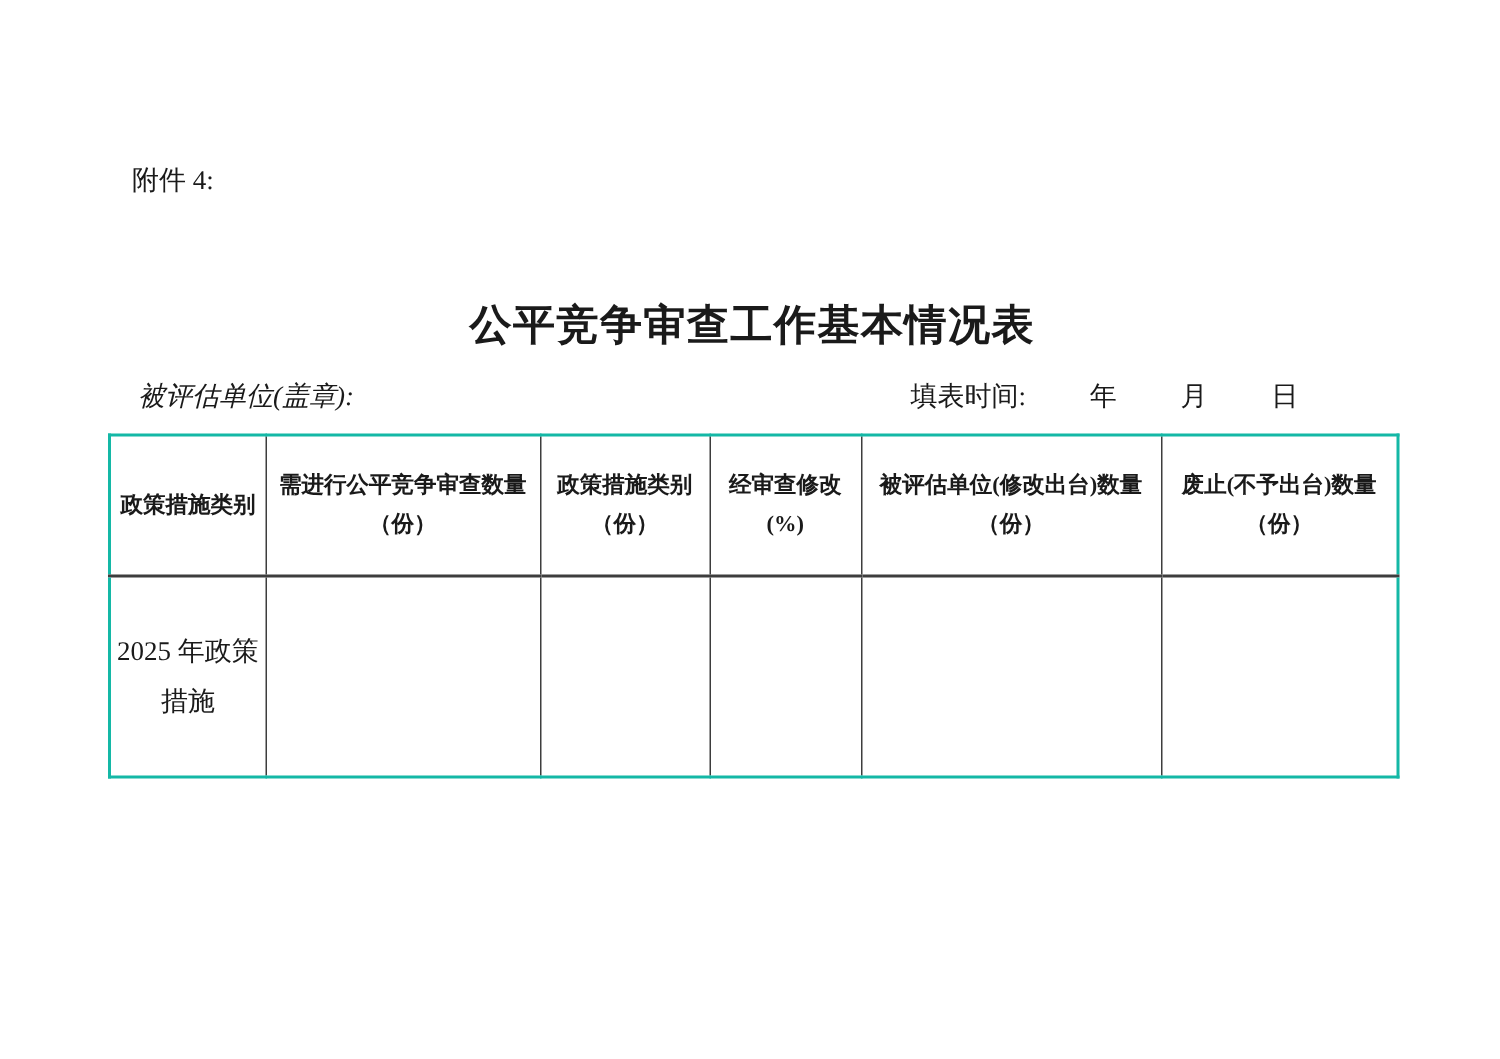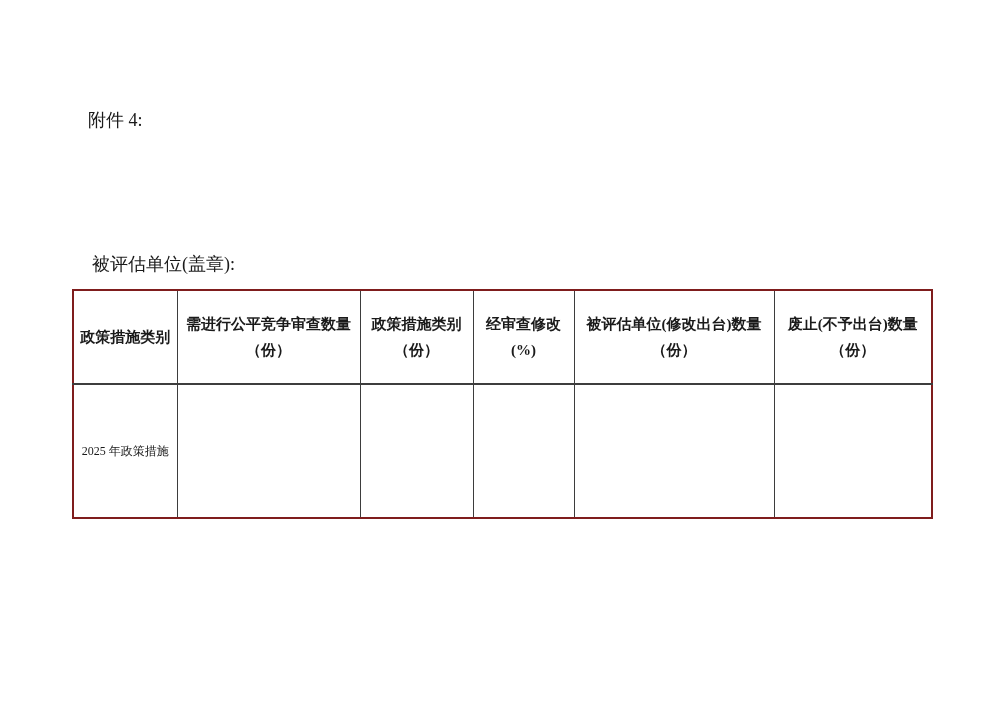--- a/index.html
+++ b/index.html
@@ -43,20 +43,21 @@
     width: 859px;
     height: 26px;
     font-size: 18px;
     line-height: 26px;
   }
   .unit-label {
     position: absolute;
     left: 20px;
     top: 0;
     white-space: nowrap;
+    font-style: italic;
   }
   .fill-time {
     position: absolute;
     left: 535px;
     top: 0;
     white-space: nowrap;
   }
   .fill-time .date-part {
     display: inline-block;
     margin-left: 38px;
@@ -71,57 +72,64 @@
   }
   table.report th,
   table.report td {
     border: 1px solid #3d3d3d;
     text-align: center;
     vertical-align: middle;
     padding: 2px 4px;
     overflow: hidden;
   }
   table.report {
-    border: 2px solid #7f1d1d;
+    border: 2px solid #14b8a6;
   }
   table.report thead th {
     border-bottom: 2px solid #3d3d3d;
   }
   table.report thead tr {
     height: 94px;
   }
   table.report tbody tr {
     height: 134px;
   }
   th .h1, th .h2 {
     display: block;
     font-size: 15px;
     font-weight: bold;
     line-height: 26px;
   }
   th .h2:empty { display: none; }
   td.category-cell {
-    font-size: 12px;
+    font-size: 18px;
     font-weight: normal;
-    line-height: 17px;
+    line-height: 33px;
   }
   td.value-cell {
     font-size: 15px;
   }
 </style>
 </head>
 <body>
 
 <div class="page">
 
   <div class="attachment">附件 4:</div>
 
+  <div class="doc-title">公平竞争审查工作基本情况表</div>
 
   <div class="info-line">
     <span class="unit-label">被评估单位(盖章):</span>
+    <span class="fill-time">
+      <span>填表时间:</span>
+      <span class="date-part">年</span>
+      <span class="date-part">月</span>
+      <span class="date-part">日</span>
+    </span>
   </div>
 
   <table class="report">
     <colgroup>
       <col style="width:104px">
       <col style="width:183px">
       <col style="width:113px">
       <col style="width:101px">
       <col style="width:200px">
       <col style="width:158px">

